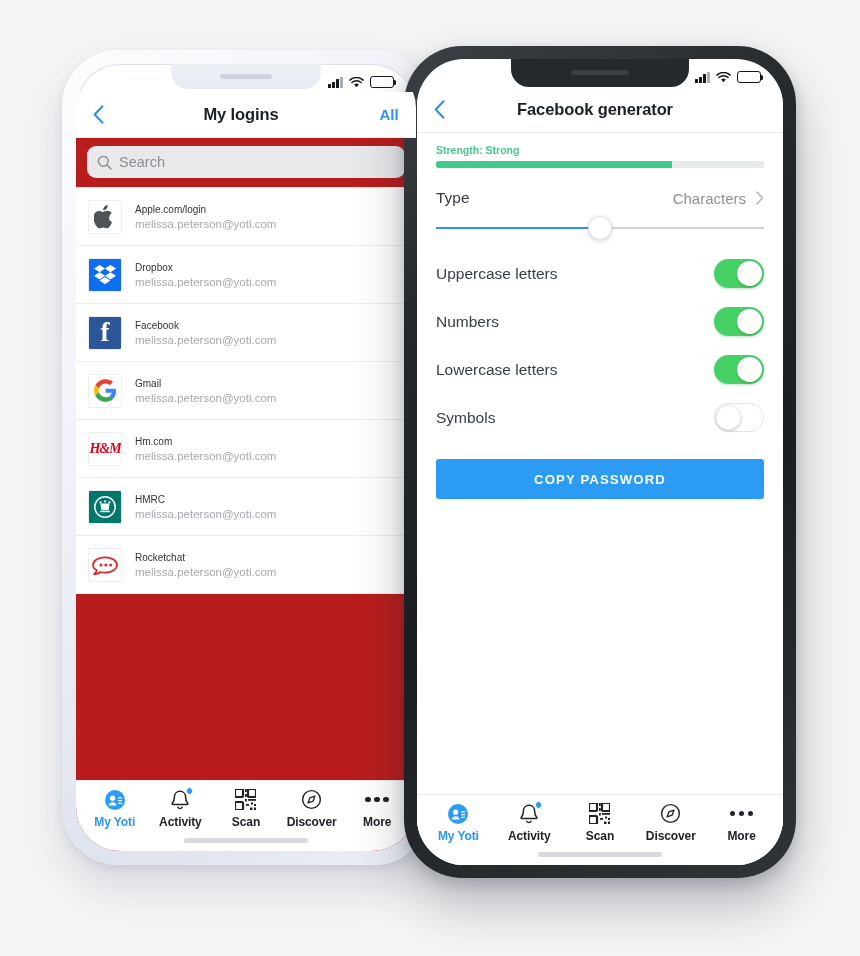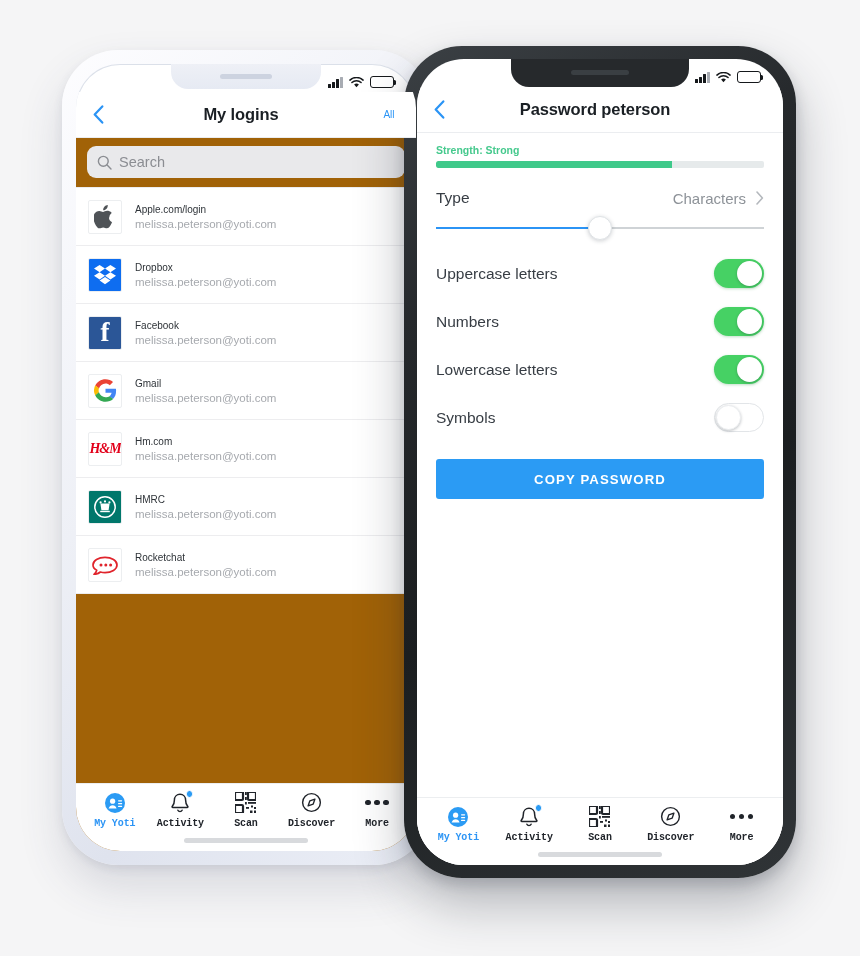--- a/index.html
+++ b/index.html
@@ -112,25 +112,25 @@
     cursor: pointer;
   }
   .nav-back svg { display:block; }
   .nav-title {
     flex: 1; text-align: center;
     font-size: 16.5px; font-weight: 700; color: #1a1f24;
     letter-spacing: -0.1px;
   }
   .nav-action {
     width: 54px; text-align: center;
-    font-size: 10px; color: #2b94f5; cursor: pointer;
-  }
-
-  
-  .logins-body { position: absolute; top: 74px; left:0; right:0; bottom: 0; background:#a16207; }
+    font-size: 15px; color: #2b94f5; cursor: pointer; font-weight: bold;
+  }
+
+  
+  .logins-body { position: absolute; top: 74px; left:0; right:0; bottom: 0; background:#b91c1c; }
   .search-wrap { padding: 8px 11px 9px; }
   .search-box {
     height: 32px; border-radius: 9px; background: #e9e9eb;
     display: flex; align-items: center; padding: 0 10px; gap: 7px;
   }
   .search-box .ph { font-size: 14.5px; color: #8b8d92; }
 
   .login-list { border-top: 1px solid #ededef; }
   .login-row {
     display: flex; align-items: center; gap: 13px;
@@ -213,21 +213,21 @@
     position: absolute; bottom: 0; left: 0; right: 0;
     background: #fff; border-top: 1px solid #eceef0;
     padding: 7px 6px 0;
   }
   .tabs { display: flex; align-items: flex-start; }
   .tab {
     flex: 1; display: flex; flex-direction: column; align-items: center; gap: 4px;
     cursor: pointer;
   }
   .tab-ico { height: 23px; display: flex; align-items: center; justify-content: center; position: relative; }
-  .tab-label { font-size: 10px; color: #20242a; font-weight: 600; letter-spacing: -0.1px; font-family: Liberation Mono, monospace; }
+  .tab-label { font-size: 12px; color: #20242a; font-weight: 600; letter-spacing: -0.1px; }
   .tab.active .tab-label { color: #2b94f5; }
   .badge-dot {
     position: absolute; right: -3px; top: -1px; width: 7.5px; height: 7.5px;
     background: #2b9bf4; border-radius: 50%; border: 1.3px solid #fff;
   }
   .home-ind {
     width: 124px; height: 5px; border-radius: 3px; background: #d8dadd;
     margin: 9px auto 8px;
   }
   .dots3 { display: flex; gap: 3.5px; align-items: center; }
@@ -485,21 +485,21 @@
           <span class="batt"><span class="fill"></span></span>
         </div>
       </div>
 
       <div class="navbar">
         <div class="nav-back">
           <svg width="11" height="19" viewBox="0 0 11 19">
               <path d="M9.3 1.4 1.7 9.5l7.6 8.1" stroke="#2b94f5" stroke-width="2.2" fill="none" stroke-linecap="round" stroke-linejoin="round"></path>
             </svg>
         </div>
-        <div class="nav-title">Password peterson</div>
+        <div class="nav-title">Facebook generator</div>
         <div class="nav-action"></div>
       </div>
 
       <div class="pg-body">
         <div class="pg-inner">
 
 
           <div class="strength-label">Strength: Strong</div>
           <div class="strength-track">
             <div class="strength-fill" id="strength-fill" style="width: 72%; background: rgb(63, 201, 138);"></div>

